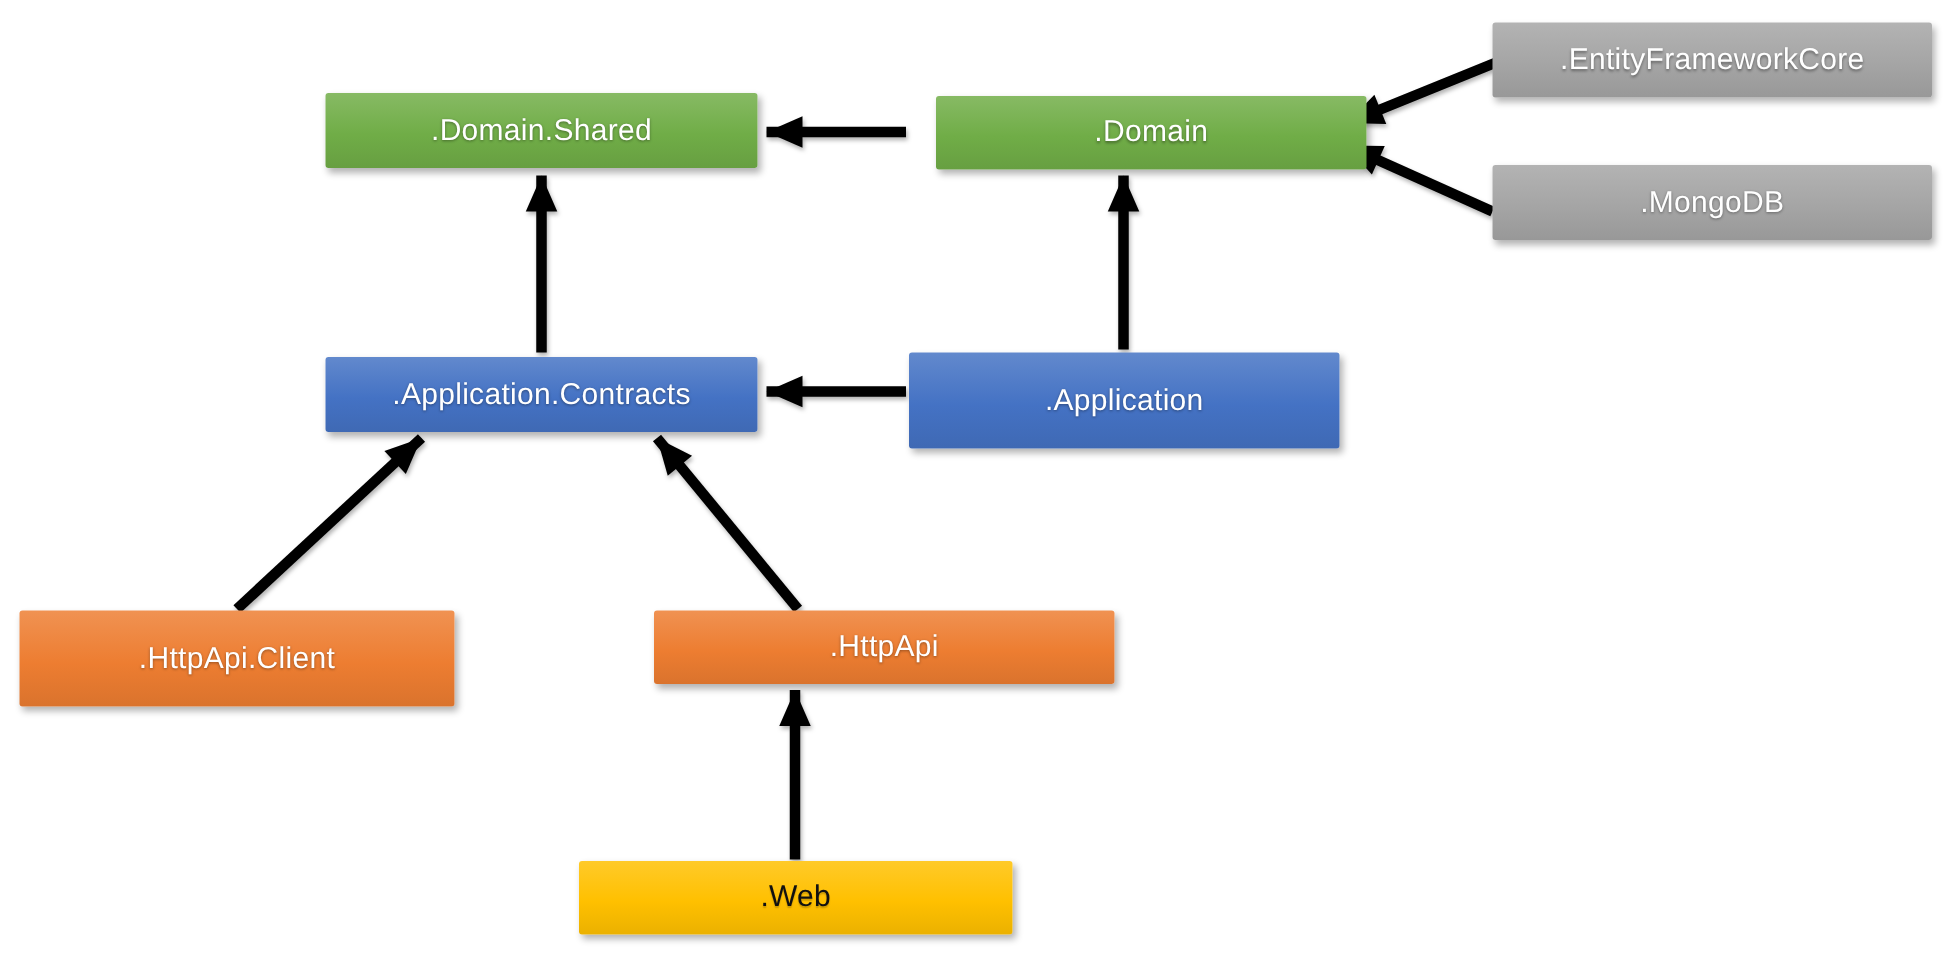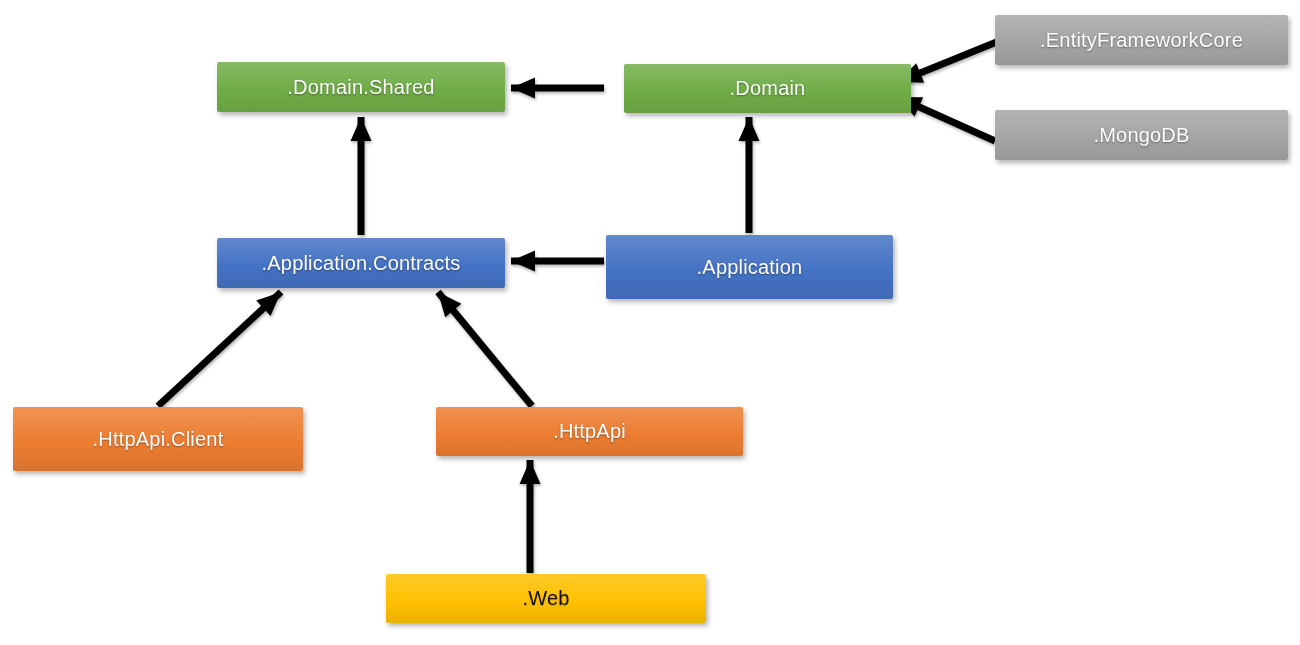--- a/index.html
+++ b/index.html
@@ -86,16 +86,16 @@
     </div>
     <div class="node text-light" style="left: 606px; top: 235px; width: 287px; height: 64px; background: linear-gradient(rgb(98, 137, 205) 0%, rgb(68, 114, 196) 55%, rgb(63, 105, 180) 100%);">
       <span class="label">.Application</span>
     </div>
     <div class="node text-light" style="left: 13px; top: 407px; width: 290px; height: 64px; background: linear-gradient(rgb(240, 146, 82) 0%, rgb(237, 125, 49) 55%, rgb(218, 115, 45) 100%);">
       <span class="label">.HttpApi.Client</span>
     </div>
     <div class="node text-light" style="left: 396px; top: 407px; width: 307px; height: 49px; background: linear-gradient(rgb(240, 146, 82) 0%, rgb(237, 125, 49) 55%, rgb(218, 115, 45) 100%); margin-left: 40px;">
       <span class="label">.HttpApi</span>
     </div>
-    <div class="node text-dark" style="left: 386px; top: 574px; width: 320px; height: 49px; background: linear-gradient(rgb(255, 202, 41) 0%, rgb(255, 192, 0) 55%, rgb(235, 177, 0) 100%);">
+    <div class="node text-dark" style="left: 386px; top: 574px; width: 289px; height: 49px; background: linear-gradient(rgb(255, 202, 41) 0%, rgb(255, 192, 0) 55%, rgb(235, 177, 0) 100%);">
       <span class="label">.Web</span>
     </div>
   </div>
 
 </body></html>

